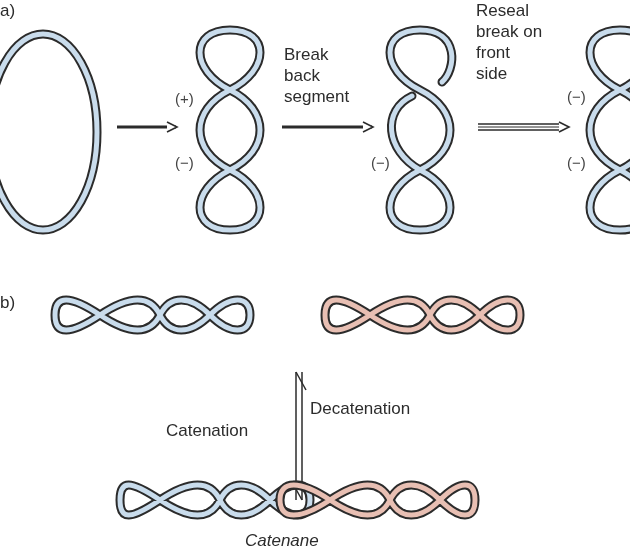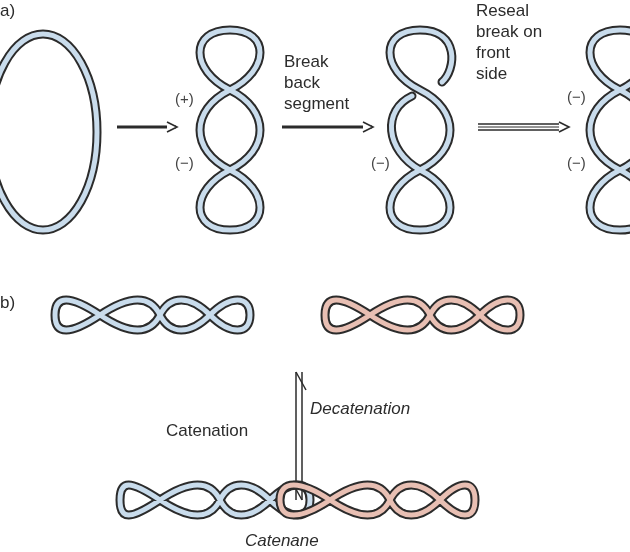--- a/index.html
+++ b/index.html
@@ -70,30 +70,30 @@
     <path d="M160,500 C130,480 120,480 120,500 C120,520 130,520 160,500 C190,480 210,480 220,500 C230,520 250,520 270,500 C290,480 310,480 310,500 C310,520 290,520 270,500 C250,480 230,480 220,500 C210,520 190,520 160,500 Z" stroke="#c9dcec" stroke-width="5"></path>
   </g>
 
   <g fill="none">
     <path d="M330,500 C300,480 280,480 280,500 C280,520 300,520 330,500 C360,480 380,480 390,500 C400,520 420,520 440,500 C460,480 475,480 475,500 C475,520 460,520 440,500 C420,480 400,480 390,500 C380,520 360,520 330,500 Z" stroke="#2b2b2b" stroke-width="9"></path>
     <path d="M330,500 C300,480 280,480 280,500 C280,520 300,520 330,500 C360,480 380,480 390,500 C400,520 420,520 440,500 C460,480 475,480 475,500 C475,520 460,520 440,500 C420,480 400,480 390,500 C380,520 360,520 330,500 Z" stroke="#e8bfb3" stroke-width="5"></path>
   </g>
 </svg>
 
 <div class="lbl" style="left:0;top:0;">a)</div>
-<div class="lbl" style="left:284;top:44px;left:284px;margin-top:7px;">Break
+<div class="lbl" style="left:284;top:44px;left:284px;">Break
 back
 segment</div>
 <div class="lbl" style="left:476px;top:0px;">Reseal
 break on
 front
 side</div>
 
 <div class="sign" style="left:175px;top:90px;">(+)</div>
 <div class="sign" style="left:175px;top:154px;">(−)</div>
 <div class="sign" style="left:371px;top:154px;">(−)</div>
 <div class="sign" style="left:567px;top:88px;">(−)</div>
 <div class="sign" style="left:567px;top:154px;">(−)</div>
 
 <div class="lbl" style="left:0;top:292px;">b)</div>
 <div class="lbl" style="left:166px;top:420px;">Catenation</div>
-<div class="lbl" style="left:310px;top:398px;font-style:italic;">Decatenation</div>
+<div class="lbl" style="left:310px;top:398px;">Decatenation</div>
 <div class="lbl" style="left:245px;top:530px;font-style:italic;">Catenane</div>
 
 </body></html>

